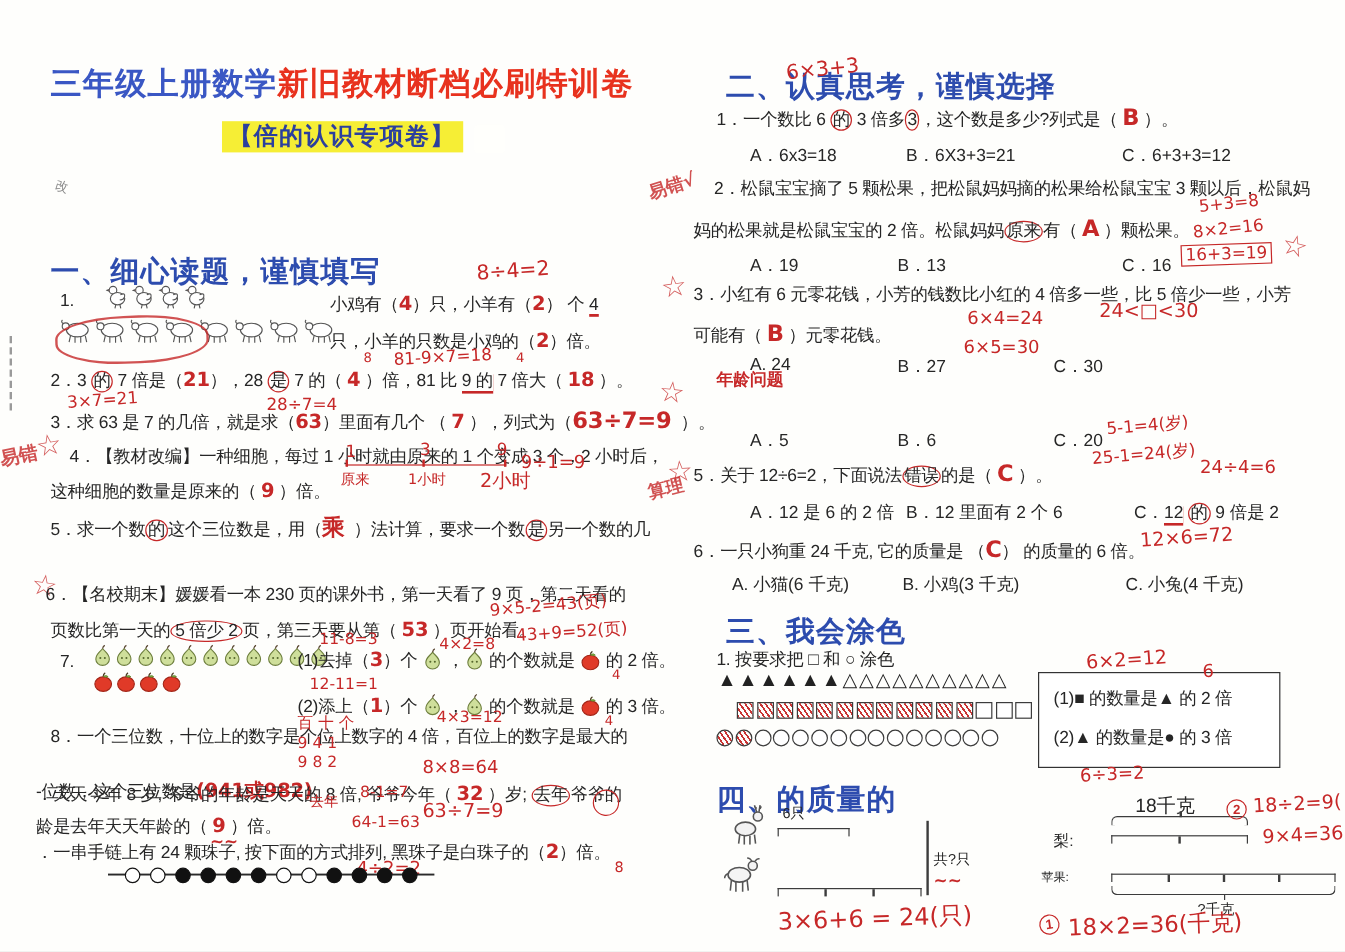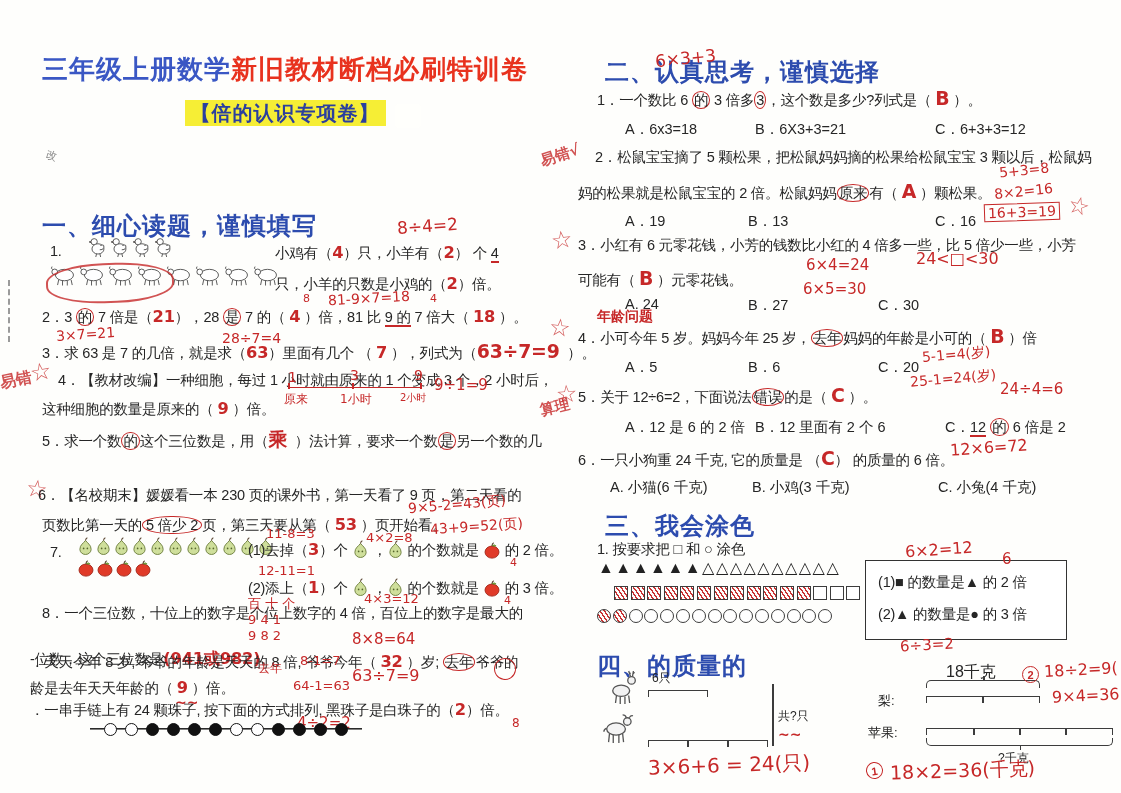--- a/index.html
+++ b/index.html
@@ -179,21 +179,21 @@
   <div class="abs" style="left:288px;top:371px;width:136px;height:44px">
     <div class="abs hand" style="left:0;top:-2px">1</div>
     <div class="abs hand" style="left:62px;top:-4px">3</div>
     <div class="abs hand" style="left:126px;top:-4px">9</div>
     <div class="abs" style="left:0;top:16px;width:134px;border-top:1.6px solid var(--red)"></div>
     <div class="tick" style="left:0;top:12px;height:6px;background:var(--red)"></div>
     <div class="tick" style="left:64px;top:12px;height:6px;background:var(--red)"></div>
     <div class="tick" style="left:132px;top:12px;height:6px;background:var(--red)"></div>
     <div class="abs hand" style="left:-4px;top:20px;font-size:12px">原来</div>
     <div class="abs hand" style="left:52px;top:20px;font-size:12px">1小时</div>
-    <div class="abs hand" style="left:112px;top:20px;font-size:10px">2小时</div>
+    <div class="abs hand" style="left:112px;top:20px;font-size:16px">2小时</div>
   </div>
   <div class="abs hand" style="left:434px;top:376px;font-size:15px">9÷1=9</div>
 
   <div class="abs line" style="left:42px;top:427px"><span class="seg">5．求一个数</span><span class="seg circ">的</span><span class="seg">这个三位数是，用（</span><span class="seg rb">乘</span><span class="seg">  ）法计算，要求一个数</span><span class="seg circ">是</span><span class="seg">另一个数的几</span></div>
 
   <div class="abs star" style="left:26px;top:477px;transform:rotate(8deg)">☆</div>
   <div class="abs line" style="left:38px;top:486px">6．【名校期末】媛媛看一本 230 页的课外书，第一天看了 9 页，第二天看的</div>
   <div class="abs line" style="left:42px;top:515px"><span class="seg">页数比第一天的</span><span class="seg ov">5 倍少 2</span><span class="seg">页，第三天要从第（ </span><span class="seg r">53</span><span class="seg"> ）页开始看。</span></div>
   <div class="abs hand" style="left:408px;top:496px;transform:rotate(-5deg)">9×5-2=43(页)</div>
   <div class="abs hand" style="left:430px;top:518px;transform:rotate(-4deg)">43+9=52(页)</div>
@@ -368,34 +368,33 @@
   <div class="abs line" style="left:578px;top:268px"><span class="seg">可能有（ </span><span class="seg rb">B</span><span class="seg"> ）元零花钱。</span></div>
   <div class="abs hand" style="left:806px;top:256px;font-size:15px">6×4=24</div>
   <div class="abs hand" style="left:803px;top:280px;font-size:15px">6×5=30</div>
   <div class="abs hand" style="left:916px;top:249px;font-size:16px">24&lt;□&lt;30</div>
   <div class="abs opt" style="left:625px;top:296px">A. 24</div>
   <div class="abs opt" style="left:748px;top:296px">B．27</div>
   <div class="abs opt" style="left:878px;top:296px">C．30</div>
 
   <div class="abs hand" style="left:597px;top:308px;font-weight:bold">年龄问题</div>
   <div class="abs star" style="left:549px;top:316px;transform:rotate(6deg)">☆</div>
-  <div class="abs line" style="left:578px;top:326px"><span class="seg">4．小可今年 5 岁。妈妈今年 25 岁，</span><span class="seg circ">去年</span><span class="seg">妈妈的年龄是小可的（ </span><span class="seg rb">B</span><span class="seg"> ）倍</span></div>
   <div class="abs hand" style="left:922px;top:346px;transform:rotate(-5deg)">5-1=4(岁)</div>
   <div class="abs hand" style="left:910px;top:370px;transform:rotate(-5deg)">25-1=24(岁)</div>
   <div class="abs opt" style="left:625px;top:358px">A．5</div>
   <div class="abs opt" style="left:748px;top:358px">B．6</div>
   <div class="abs opt" style="left:878px;top:358px">C．20</div>
 
   <div class="abs stamp" style="left:540px;top:398px;font-size:15px;transform:rotate(-14deg)">算理</div>
   <div class="abs star" style="left:556px;top:382px;transform:rotate(-4deg)">☆</div>
   <div class="abs hand" style="left:1000px;top:380px;font-size:15px">24÷4=6</div>
   <div class="abs line" style="left:578px;top:385px"><span class="seg">5．关于 12÷6=2，下面说法</span><span class="seg circ">错误</span><span class="seg">的是（ </span><span class="seg rb">C</span><span class="seg"> ）。</span></div>
   <div class="abs opt" style="left:625px;top:418px"><span class="seg">A．12 是 6 的 2 倍</span></div>
   <div class="abs opt" style="left:755px;top:418px"><span class="seg">B．12 里面有 2 个 6</span></div>
-  <div class="abs opt" style="left:945px;top:418px"><span class="seg">C．</span><span class="seg ul">12</span><span class="seg"> </span><span class="seg circ">的</span><span class="seg"> 6 倍是 2</span></div>
+  <div class="abs opt" style="left:945px;top:418px"><span class="seg">C．</span><span class="seg ul">12</span><span class="seg"> </span><span class="seg circ">的</span><span class="seg"> 9 倍是 2</span></div>
   <div class="abs hand" style="left:950px;top:438px;font-size:16px;transform:rotate(-4deg)">12×6=72</div>
 
   <div class="abs line" style="left:578px;top:448px"><span class="seg">6．一只小狗重 24 千克, 它的质量是 （</span><span class="seg rb">C</span><span class="seg">） 的质量的 6 倍。</span></div>
   <div class="abs opt" style="left:610px;top:478px">A. 小猫(6 千克)</div>
   <div class="abs opt" style="left:752px;top:478px">B. 小鸡(3 千克)</div>
   <div class="abs opt" style="left:938px;top:478px">C. 小兔(4 千克)</div>
 
   <div class="abs head" style="left:605px;top:510px">三、我会涂色</div>
   <div class="abs line" style="left:597px;top:540px">1. 按要求把 □  和 ○ 涂色</div>
   <div class="abs trirow" style="left:598px;top:560px"><span>▲</span><span>▲</span><span>▲</span><span>▲</span><span>▲</span><span>▲</span><span>△</span><span>△</span><span>△</span><span>△</span><span>△</span><span>△</span><span>△</span><span>△</span><span>△</span><span>△</span></div>
@@ -441,21 +440,21 @@
     <div class="abs hand" style="left:48px;top:84px;font-size:20px;transform:rotate(-2deg)">3×6+6 = 24(只)</div>
   </div>
 
   <div class="abs" style="left:858px;top:662px;width:260px;height:125px">
     <span class="abs" style="left:88px;top:0px;font-size:16px">18千克</span>
     <span class="abs" style="left:20px;top:30px;font-size:13px">梨:</span>
     <div class="brk-top" style="left:68px;top:18px;width:112px"></div>
     <div class="mseg" style="left:68px;top:34px;width:112px">
       <span class="tick" style="left:55px;top:0;height:6px"></span>
     </div>
-    <span class="abs" style="left:10px;top:62px;font-size:13px">苹果:</span>
+    <span class="abs" style="left:10px;top:62px;font-size:10px">苹果:</span>
     <div class="mseg" style="left:68px;top:66px;width:185px">
       <span class="tick" style="left:46px;top:0;height:6px"></span>
       <span class="tick" style="left:92px;top:0;height:6px"></span>
       <span class="tick" style="left:138px;top:0;height:6px"></span>
     </div>
     <div class="brk-bot" style="left:68px;top:76px;width:185px"></div>
     <span class="abs" style="left:140px;top:88px;font-size:12px">?千克</span>
     <span class="abs cnum" style="left:8px;top:100px;transform:rotate(-8deg)">1</span>
     <div class="abs hand" style="left:32px;top:96px;font-size:19px;transform:rotate(-2deg)">18×2=36(千克)</div>
   </div>

